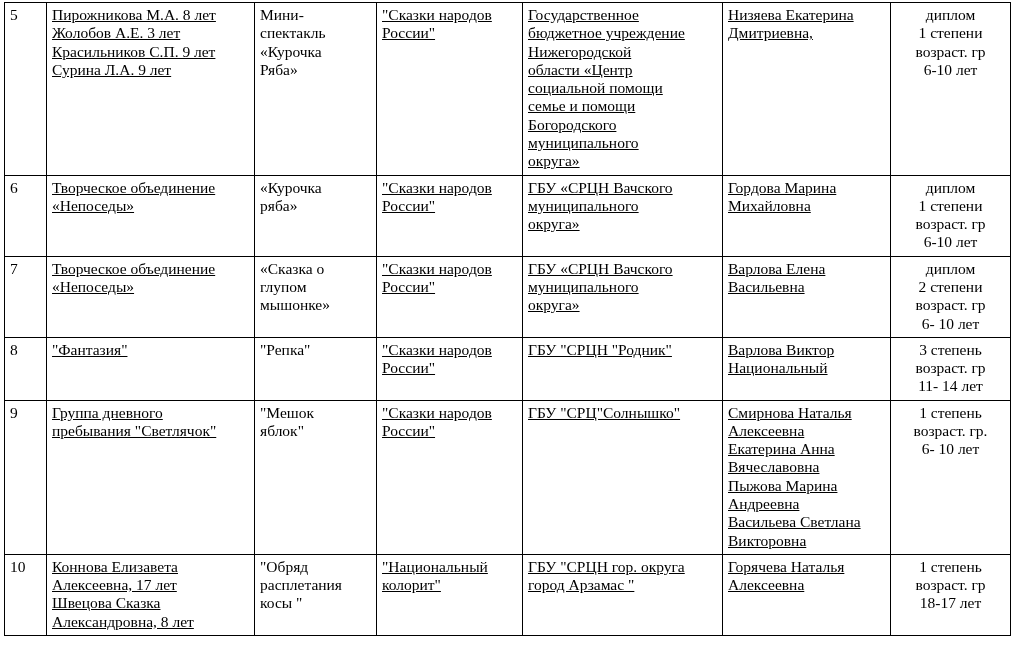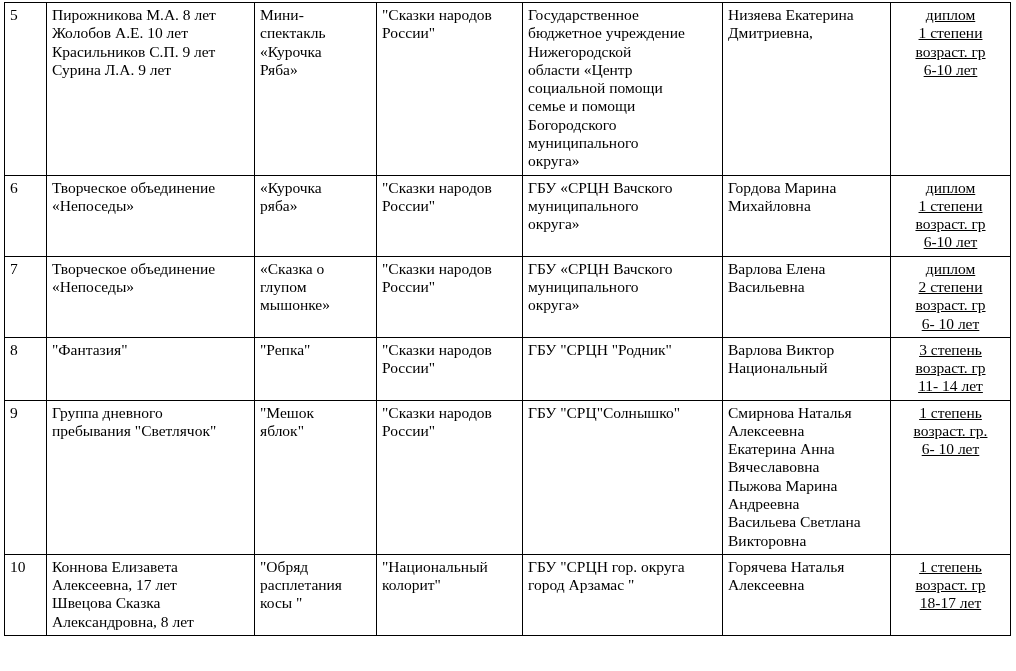--- a/index.html
+++ b/index.html
@@ -44,34 +44,34 @@
   col.c-res   { width: 120px; }
 
   .cell-num {
     text-align: left;
     padding-left: 5px;
   }
   .just {
     text-align: justify;
     text-align-last: left;
     hyphens: none;
+    text-decoration: underline;
   }
   .center {
     text-align: center;
   }
   .cell-lines > div {
     text-align: justify;
     text-align-last: left;
   }
   .cell-lines > div.last {
     text-align: left;
   }
   .res-line {
     text-align: center;
-    text-decoration: underline;
   }
 </style>
 </head>
 <body>
 
 <div class="page">
   <table class="doc-table">
     <colgroup>
       <col class="c-num">
       <col class="c-part">
@@ -80,21 +80,21 @@
       <col class="c-org">
       <col class="c-lead">
       <col class="c-res">
     </colgroup>
     <tbody>
         <tr>
           <td class="cell-num">5</td>
           <td class="just">
             <div class="cell-lines">
               <div>Пирожникова М.А. 8 лет</div>
-              <div>Жолобов А.Е. 10 лет</div>
+              <div>Жолобов А.Е. 3 лет</div>
               <div>Красильников С.П. 9 лет</div>
               <div class="last">Сурина Л.А. 9 лет</div>
             </div>
           </td>
           <td class="center">
             <div class="cell-lines">
               <div>Мини-</div>
               <div>спектакль</div>
               <div>«Курочка</div>
               <div class="last">Ряба»</div>

